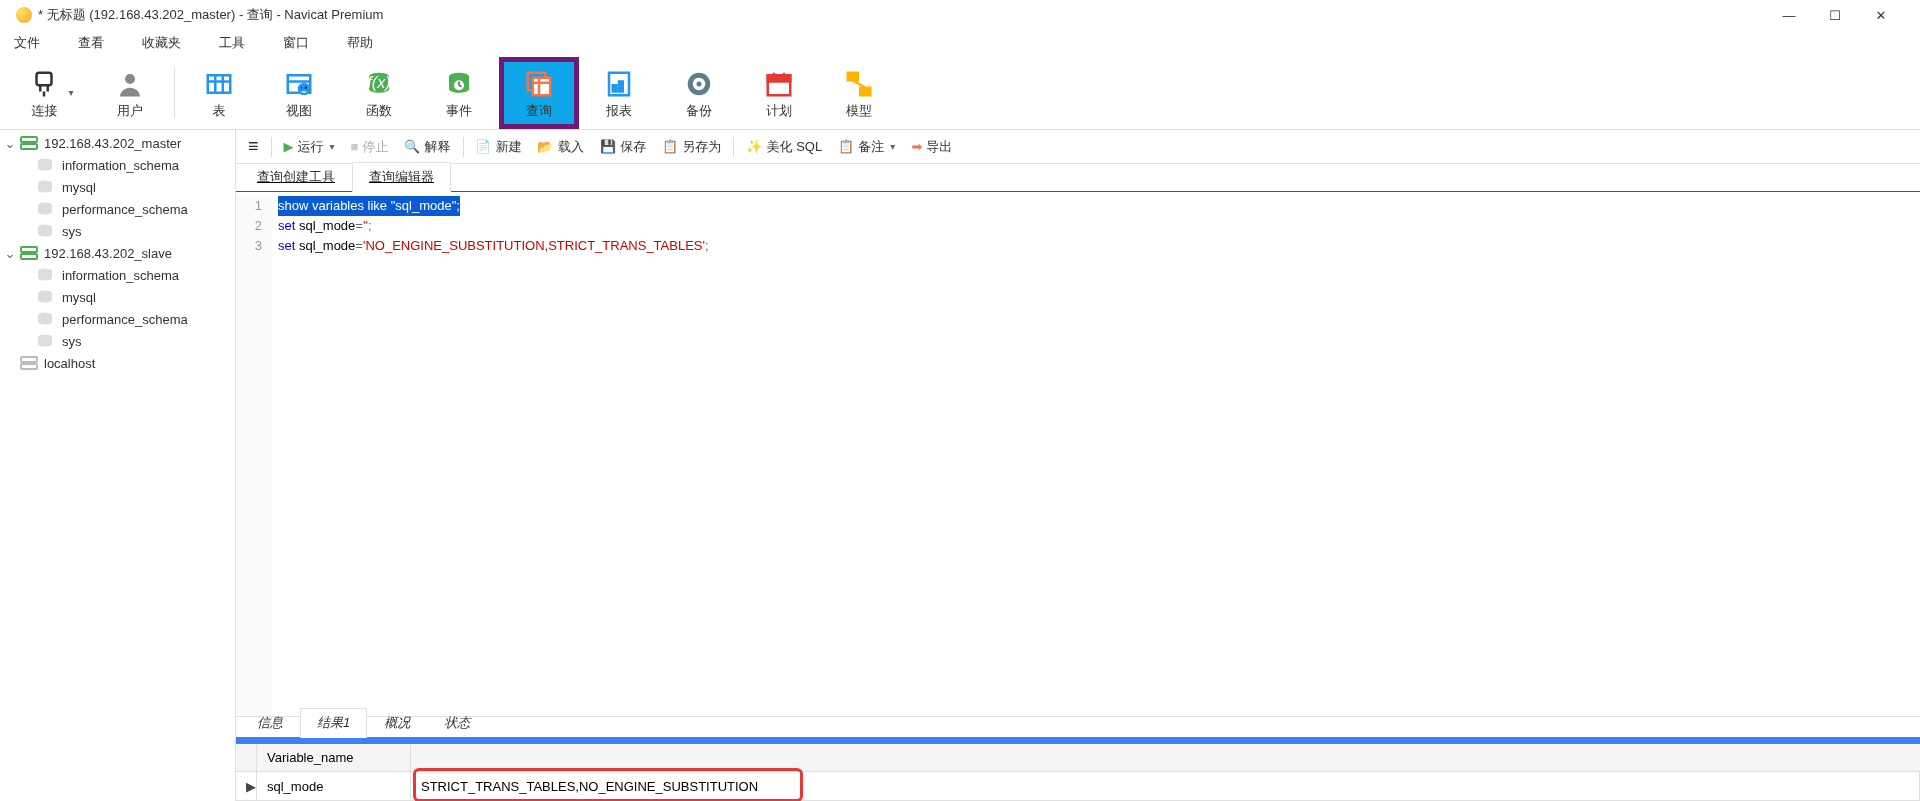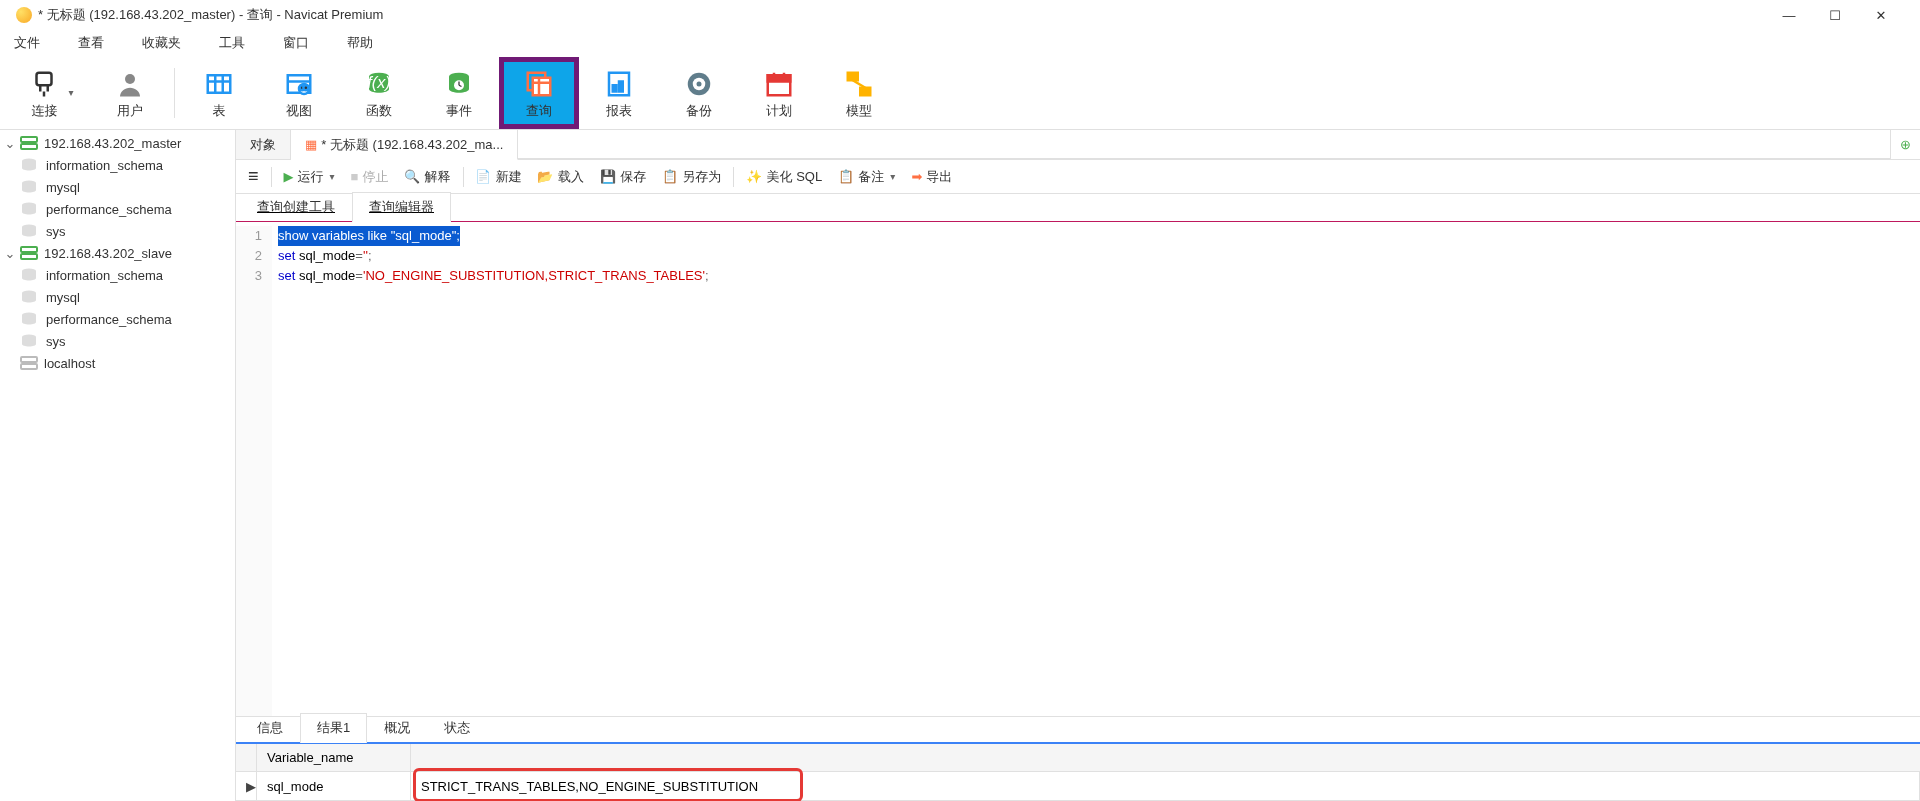--- a/index.html
+++ b/index.html
@@ -100,21 +100,21 @@
   height: 22px;
   padding-left: 4px;
   color: #333;
 }
 .tree-item .toggle {
   width: 16px;
   text-align: center;
   color: #666;
 }
 .tree-item.child {
-  padding-left: 20px;
+  padding-left: 36px;
 }
 .tree-item.root {
   padding-left: 2px;
 }
 .db-icon {
   width: 22px;
   height: 18px;
   margin-right: 4px;
   position: relative;
   display: inline-flex;
@@ -232,22 +232,23 @@
 .hl-sel {
   background: #0a5bd1;
   color: #fff;
 }
 .hl-sel .kw, .hl-sel .str, .hl-sel .op, .hl-sel .sym { color: #fff; }
 .result-tabs {
   height: 28px;
   display: flex;
   align-items: flex-end;
   border-top: 1px solid #e0e0e0;
-  border-bottom: 2px solid #3b82f6;
+  border-bottom: 7px solid #3b82f6;
   padding-left: 4px;
+  font-style: italic;
 }
 .result-tabs .rtab {
   padding: 5px 16px;
   border: 1px solid transparent;
   border-bottom: none;
   color: #333;
 }
 .result-tabs .rtab.active {
   border-color: #e0e0e0;
   background: #fff;
@@ -526,33 +527,20 @@
             <rect x="2" y="2" width="16" height="5" rx="1"></rect>
             <rect x="2" y="9" width="16" height="5" rx="1"></rect>
           </svg>
         </span>
         <span>localhost</span>
       </div>
     </div>
 
   <div class="content">
 
-    <div class="tabbar" id="tabbar">
-        <div class="tab">
-          <span>对象</span>
-        </div>
-        <div class="tab active">
-          <span style="margin-right:4px;color:#ff7043">▦</span>
-          <span>* 无标题 (192.168.43.202_ma...</span>
-        </div>
-        <div class="filler"></div>
-        <div class="addbtn">
-          <span style="color:#4caf50">⊕</span>
-        </div>
-      </div>
 
     <div class="query-toolbar">
       <div class="qbtn" style="font-size:18px;">≡</div>
       <div class="qsep"></div>
       <div class="qbtn">
         <span style="color:#4caf50;">▶</span>
         <span>运行</span>
         <span class="caret-down">▾</span>
       </div>
       <div class="qbtn disabled">

